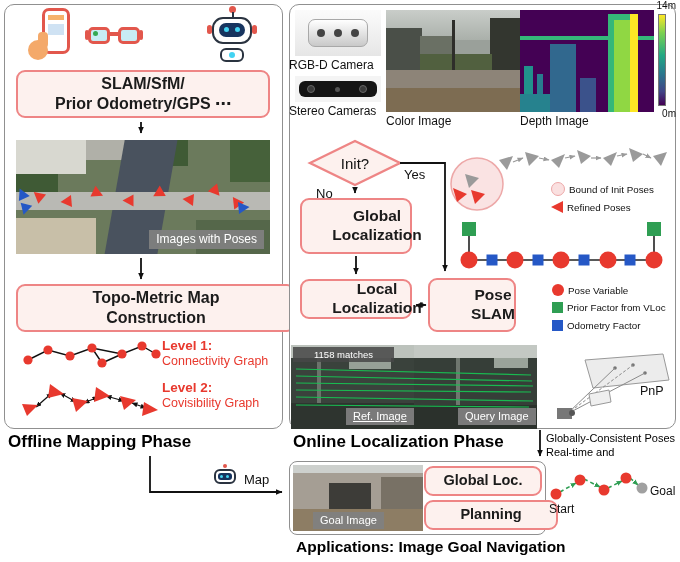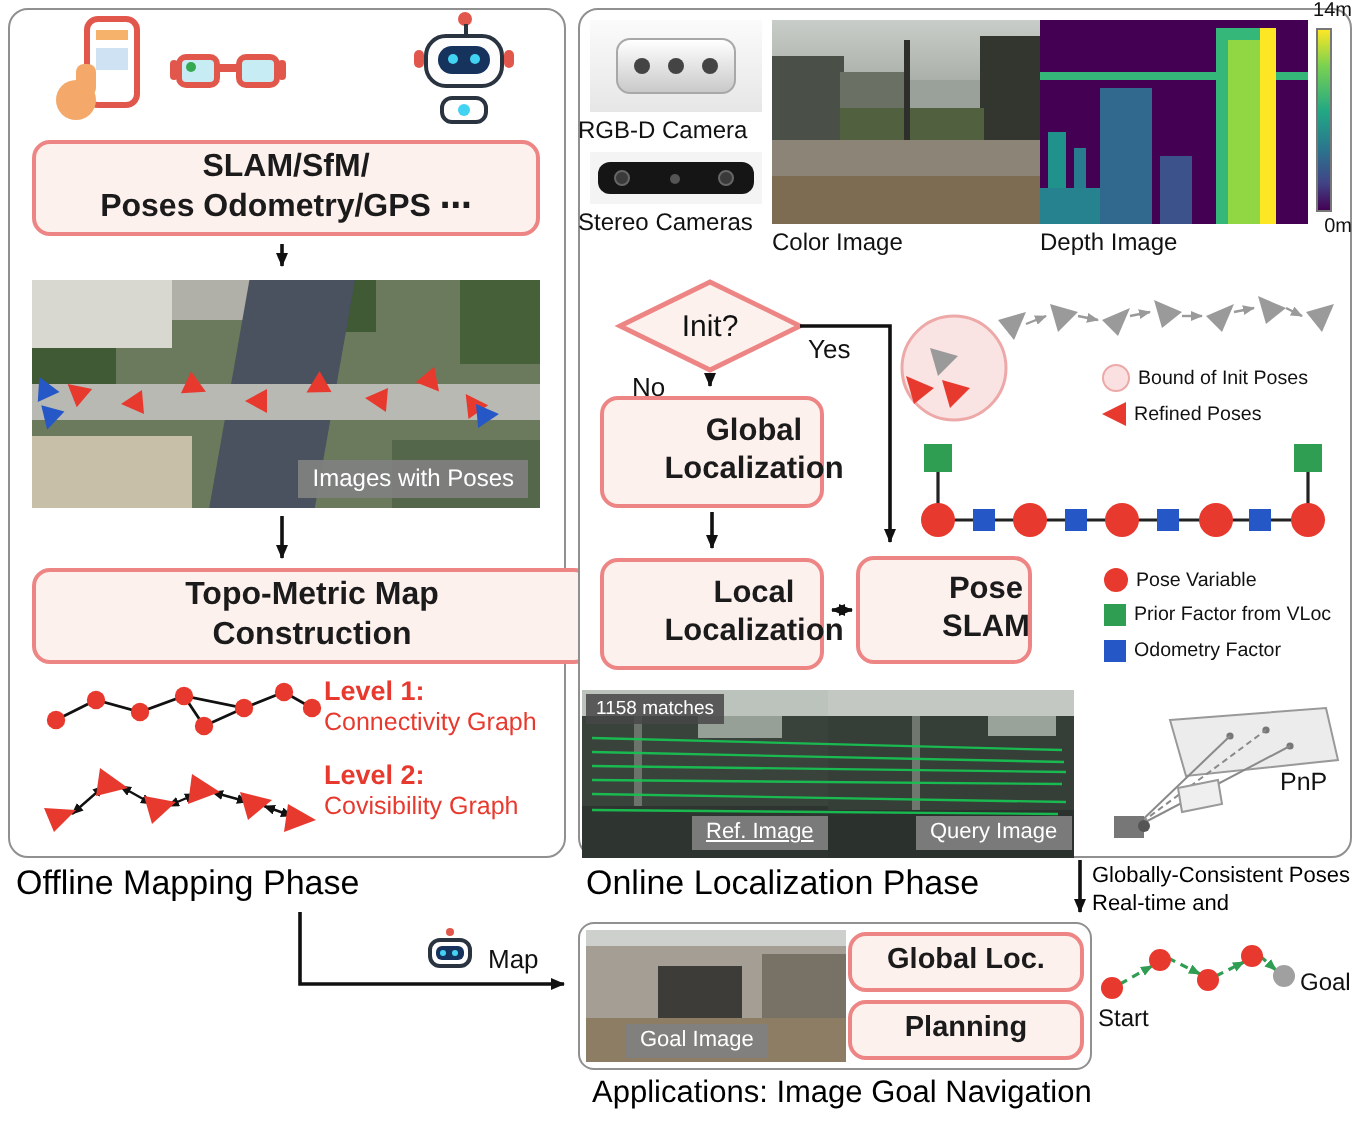--- a/index.html
+++ b/index.html
@@ -6,21 +6,21 @@
   body{background:#fff;}
   #canvas{position:relative;width:680px;height:562px;background:#fff;overflow:hidden;
           font-family:"Liberation Sans","DejaVu Sans",sans-serif;color:#111;}
   .abs{position:absolute;}
   .panel{position:absolute;border:1.6px solid #909090;border-radius:10px;background:#fff;}
   .pink-box{position:absolute;background:#fdf1ee;border:2.2px solid #ee8585;border-radius:9px;
             display:flex;flex-direction:column;align-items:center;justify-content:center;
             color:#1b1b1b;text-align:center;}
   .pink-box .l{line-height:1.22;font-weight:bold;}
   .fs16{font-size:16px;} .fs155{font-size:15.5px;padding-left:42px;} .fs145{font-size:14.5px;}
-  .phase-title{position:absolute;font-weight:normal;font-size:17px;color:#000;white-space:nowrap;}
+  .phase-title{position:absolute;font-weight:bold;font-size:17px;color:#000;white-space:nowrap;}
   .img-tag{position:absolute;background:rgba(128,128,128,.93);color:#fff;font-size:11px;
            line-height:1.4;padding:1px 7px;white-space:nowrap;}
   .sensor-label{position:absolute;font-size:12px;color:#111;text-align:left;white-space:nowrap;}
   .legend-row{position:absolute;display:flex;align-items:center;gap:4px;font-size:9.8px;
               color:#111;white-space:nowrap;}
   .red-text{color:#e8392e;}
   .lvl-title{font-weight:bold;font-size:13.5px;line-height:1.15;}
   .lvl-sub{font-size:12.5px;line-height:1.2;}
   .tri{position:absolute;width:0;height:0;border-left:6px solid transparent;border-right:6px solid transparent;
        border-bottom:11px solid #e8392e;}
@@ -59,21 +59,21 @@
     <div class="abs" style="left:19px;top:21px;width:5px;height:5px;background:#43d3f2;border-radius:50%;"></div>
     <div class="abs" style="left:30px;top:21px;width:5px;height:5px;background:#43d3f2;border-radius:50%;"></div>
     <div class="abs" style="left:2px;top:19px;width:5px;height:9px;background:#e2574c;border-radius:3px;"></div>
     <div class="abs" style="left:47px;top:19px;width:5px;height:9px;background:#e2574c;border-radius:3px;"></div>
     <div class="abs" style="left:15px;top:42px;width:24px;height:14px;background:#fff;border:2.5px solid #2a3340;border-radius:6px;"></div>
     <div class="abs" style="left:24px;top:46px;width:6px;height:6px;background:#43d3f2;border-radius:50%;"></div>
   </div>
 
   <div class="pink-box fs16" style="left:16px;top:70px;width:254px;height:48px;">
     <div class="l">SLAM/SfM/</div>
-    <div class="l">Poses Odometry/GPS ⋯</div>
+    <div class="l">Prior Odometry/GPS ⋯</div>
   </div>
 
   <div class="abs" style="left:16px;top:140px;width:254px;height:114px;background:#6b7a5c;overflow:hidden;">
     <div class="abs" style="left:0;top:0;width:70px;height:34px;background:#d8d8d0;"></div>
     <div class="abs" style="left:70px;top:0;width:40px;height:20px;background:#b0b0a8;"></div>
     <div class="abs" style="left:110px;top:0;width:62px;height:26px;background:#3f5a35;"></div>
     <div class="abs" style="left:214px;top:0;width:40px;height:42px;background:#46613a;"></div>
     <div class="abs" style="left:0;top:34px;width:42px;height:28px;background:#3f5a35;"></div>
     <div class="abs" style="left:98px;top:-12px;width:52px;height:150px;background:#49525e;transform:rotate(10deg);"></div>
     <div class="abs" style="left:0;top:52px;width:254px;height:18px;background:#b9b9b4;"></div>
@@ -200,21 +200,21 @@
   </svg>
   <div class="abs" style="left:305px;top:155px;width:100px;text-align:center;font-size:15px;">Init?</div>
   <div class="small-note" style="left:316px;top:186px;">No</div>
   <div class="small-note" style="left:404px;top:167px;">Yes</div>
 
   <div class="pink-box fs155" style="left:300px;top:198px;width:112px;height:56px;">
     <div class="l">Global</div>
     <div class="l">Localization</div>
   </div>
 
-  <div class="pink-box fs155" style="left:300px;top:279px;width:112px;height:56px;">
+  <div class="pink-box fs155" style="left:300px;top:279px;width:112px;height:40px;">
     <div class="l">Local</div>
     <div class="l">Localization</div>
   </div>
 
   <div class="pink-box fs155" style="left:428px;top:278px;width:88px;height:54px;">
     <div class="l">Pose</div>
     <div class="l">SLAM</div>
   </div>
 
   <svg class="abs" style="left:437px;top:134px;" width="232" height="80" viewBox="0 0 232 80">
@@ -305,21 +305,21 @@
     <svg class="abs" style="left:0;top:0;" width="246" height="84" viewBox="0 0 246 84">
       <g stroke="#18c152" stroke-width="1.2" opacity="0.95">
         <line x1="5" y1="24" x2="240" y2="30"></line>
         <line x1="5" y1="31" x2="241" y2="36"></line>
         <line x1="5" y1="38" x2="242" y2="41"></line>
         <line x1="5" y1="45" x2="240" y2="47"></line>
         <line x1="5" y1="52" x2="242" y2="56"></line>
         <line x1="5" y1="60" x2="238" y2="62"></line>
       </g>
     </svg>
-    <div class="img-tag" style="left:2px;top:2px;font-size:9.5px;background:rgba(70,70,70,.85);padding:1px 5px;">1158 matches</div>
+    <div class="img-tag" style="left:2px;top:2px;font-size:9.5px;background:rgba(70,70,70,.85);padding:1px 21px;">1158 matches</div>
     <div class="img-tag" style="left:55px;top:63px;text-decoration:underline;">Ref. Image</div>
     <div class="img-tag" style="left:167px;top:63px;">Query Image</div>
   </div>
 
   <svg class="abs" style="left:551px;top:350px;" width="120" height="78" viewBox="0 0 120 78">
     <polygon points="34,10 112,4 118,30 42,38" fill="#dddddd" fill-opacity="0.55" stroke="#999" stroke-width="1"></polygon>
     <g fill="#777">
       <circle cx="64" cy="18" r="1.8"></circle>
         <circle cx="82" cy="15" r="1.8"></circle>
         <circle cx="94" cy="23" r="1.8"></circle>
@@ -349,21 +349,21 @@
     <div class="abs" style="left:0;top:8px;width:130px;height:36px;background:#a59e94;"></div>
     <div class="abs" style="left:36px;top:18px;width:42px;height:26px;background:#3d3c38;"></div>
     <div class="abs" style="left:88px;top:12px;width:42px;height:32px;background:#787165;"></div>
     <div class="abs" style="left:0;top:44px;width:130px;height:22px;background:#8d7d64;"></div>
     <div class="img-tag" style="left:20px;top:47px;">Goal Image</div>
   </div>
 
   <div class="pink-box fs145" style="left:424px;top:466px;width:118px;height:30px;">
     <div class="l">Global Loc.</div>
   </div>
-  <div class="pink-box fs145" style="left:424px;top:500px;width:118px;height:30px;">
+  <div class="pink-box fs145" style="left:424px;top:500px;width:134px;height:30px;">
     <div class="l">Planning</div>
   </div>
 
   <div class="abs" style="left:212px;top:464px;width:26px;height:26px;">
     <div class="abs" style="left:11px;top:0;width:4px;height:4px;background:#e2574c;border-radius:50%;"></div>
     <div class="abs" style="left:2px;top:5px;width:22px;height:15px;background:#fff;border:2px solid #2a3340;border-radius:6px;"></div>
     <div class="abs" style="left:6px;top:9px;width:14px;height:7px;background:#16335e;border-radius:3px;"></div>
     <div class="abs" style="left:8px;top:11px;width:3px;height:3px;background:#43d3f2;border-radius:50%;"></div>
     <div class="abs" style="left:14px;top:11px;width:3px;height:3px;background:#43d3f2;border-radius:50%;"></div>
   </div>

